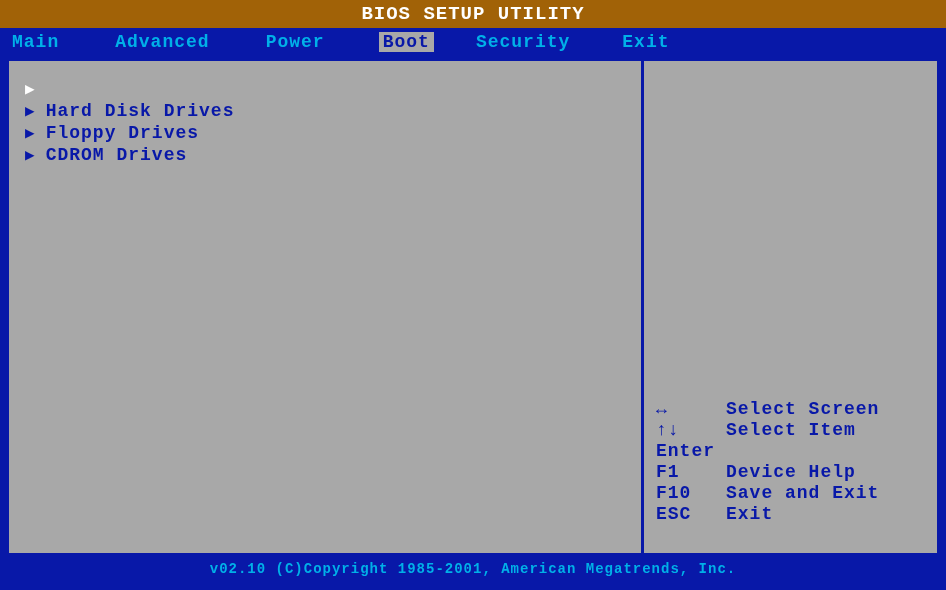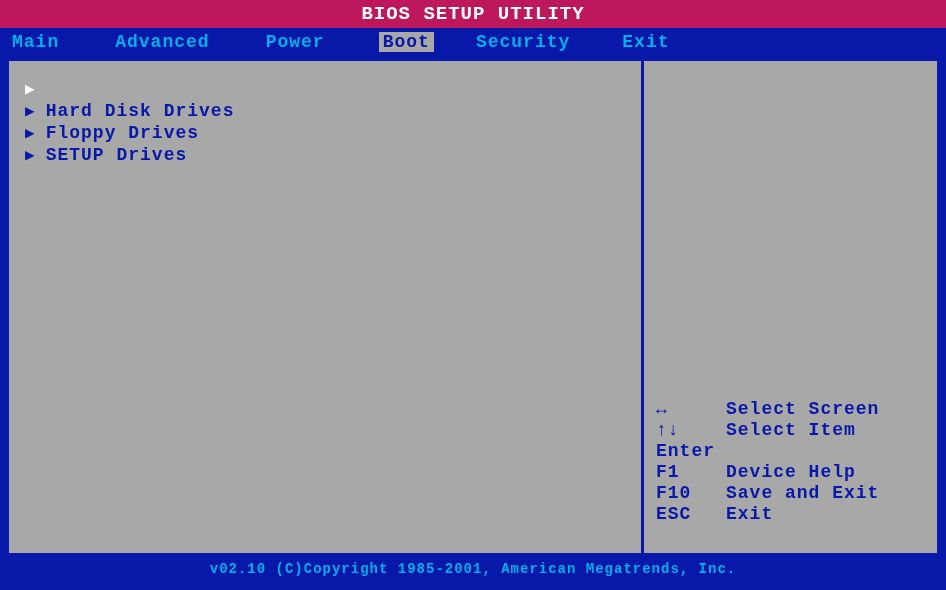--- a/index.html
+++ b/index.html
@@ -7,21 +7,21 @@
       font-family: 'Courier New', monospace;
       font-weight: bold;
       font-size: 18px;
       background: #0818a8;
       width: 946px;
       height: 590px;
       overflow: hidden;
       letter-spacing: 1px;
     }
     .title-bar {
-      background: #be185d;
+      background: #a16207;
       color: #ffffff;
       text-align: center;
       padding: 3px 0;
       font-size: 19px;
     }
     .menu-bar {
       background: #0818a8;
       color: #a8a8a8;
       padding: 4px 0 6px 0;
       display: flex;
@@ -120,21 +120,21 @@
     <div class="boot-item">
       <span class="arrow">▶</span>
       <span>Hard Disk Drives</span>
     </div>
     <div class="boot-item">
       <span class="arrow">▶</span>
       <span>Floppy Drives</span>
     </div>
     <div class="boot-item">
       <span class="arrow">▶</span>
-      <span>SETUP Drives</span>
+      <span>CDROM Drives</span>
     </div>
   </div>
   <div class="right-panel">
     <div class="help-section">
       <div class="help-row">
         <span class="help-key">↔</span>
         <span class="help-action">Select Screen</span>
       </div>
       <div class="help-row">
         <span class="help-key">↑↓</span>

